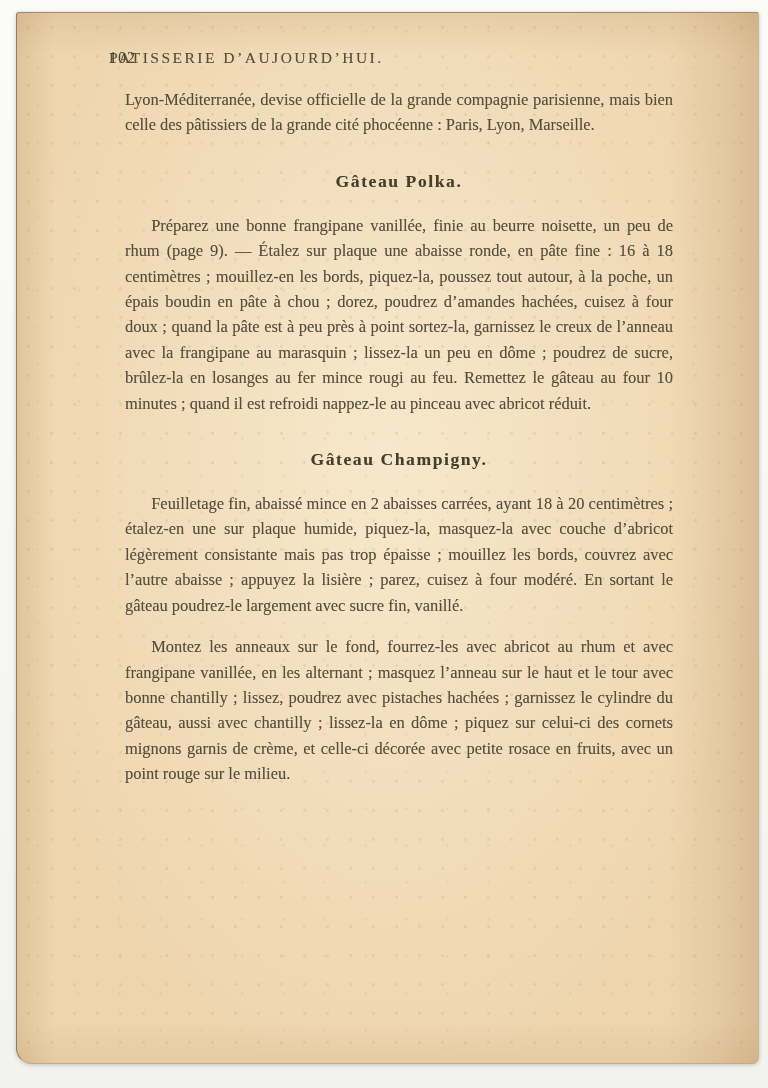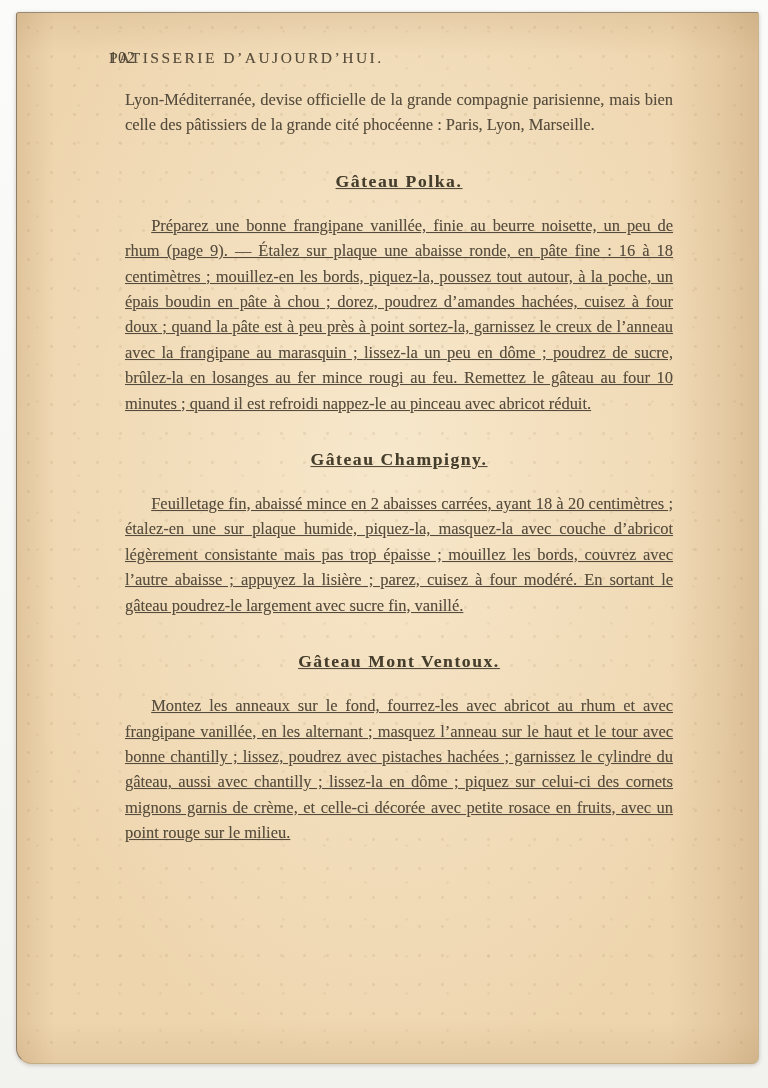--- a/index.html
+++ b/index.html
@@ -71,21 +71,21 @@
   p.indent { text-indent: 1.6em; }
   h2.recipe-heading {
     margin: 33px 0 21px 0;
     text-align: center;
     font-size: 17.5px;
     font-weight: bold;
     letter-spacing: 1.6px;
     color: #463e2d;
     text-shadow: 0.2px 0.2px 0.3px rgba(70,62,45,0.4);
   }
-  section { margin: 0; text-decoration: underline; }
+  section { margin: 0; }
 </style>
 </head>
 <body>
 
 <div class="scan">
   <div class="paper">
 
     <div class="page-header">
       <span class="page-number">102</span>
       <span class="running-title">PATISSERIE D’AUJOURD’HUI.</span>
@@ -97,18 +97,17 @@
       <h2 class="recipe-heading">Gâteau Polka.</h2>
       <p class="body indent">Préparez une bonne frangipane vanillée, finie au beurre noisette, un peu de rhum (page 9). — Étalez sur plaque une abaisse ronde, en pâte fine&nbsp;: 16 à 18 centimètres&nbsp;; mouillez-en les bords, piquez-la, poussez tout autour, à la poche, un épais boudin en pâte à chou&nbsp;; dorez, poudrez d’amandes hachées, cuisez à four doux&nbsp;; quand la pâte est à peu près à point sortez-la, garnissez le creux de l’anneau avec la frangipane au marasquin&nbsp;; lissez-la un peu en dôme&nbsp;; poudrez de sucre, brûlez-la en losanges au fer mince rougi au feu. Remettez le gâteau au four 10 minutes&nbsp;; quand il est refroidi nappez-le au pinceau avec abricot réduit.</p>
     </section>
 
     <section>
       <h2 class="recipe-heading">Gâteau Champigny.</h2>
       <p class="body indent">Feuilletage fin, abaissé mince en 2 abaisses carrées, ayant 18 à 20 centimètres&nbsp;; étalez-en une sur plaque humide, piquez-la, masquez-la avec couche d’abricot légèrement consistante mais pas trop épaisse&nbsp;; mouillez les bords, couvrez avec l’autre abaisse&nbsp;; appuyez la lisière&nbsp;; parez, cuisez à four modéré. En sortant le gâteau poudrez-le largement avec sucre fin, vanillé.</p>
     </section>
 
     <section>
-      <h2 class="recipe-heading">Gâteau Mont Ventoux.</h2>
       <p class="body indent">Montez les anneaux sur le fond, fourrez-les avec abricot au rhum et avec frangipane vanillée, en les alternant&nbsp;; masquez l’anneau sur le haut et le tour avec bonne chantilly&nbsp;; lissez, poudrez avec pistaches hachées&nbsp;; garnissez le cylindre du gâteau, aussi avec chantilly&nbsp;; lissez-la en dôme&nbsp;; piquez sur celui-ci des cornets mignons garnis de crème, et celle-ci décorée avec petite rosace en fruits, avec un point rouge sur le milieu.</p>
     </section>
 
   </div>
 </div>
 
 </body></html>

